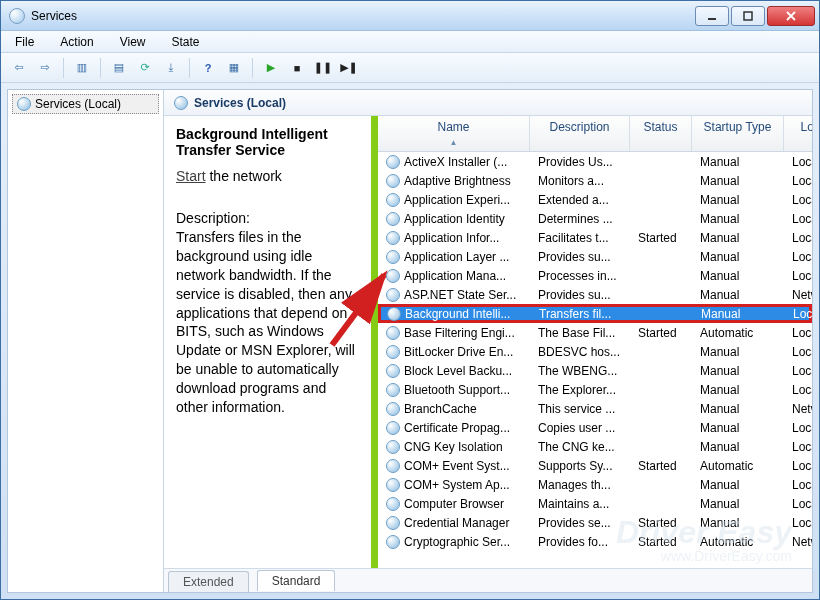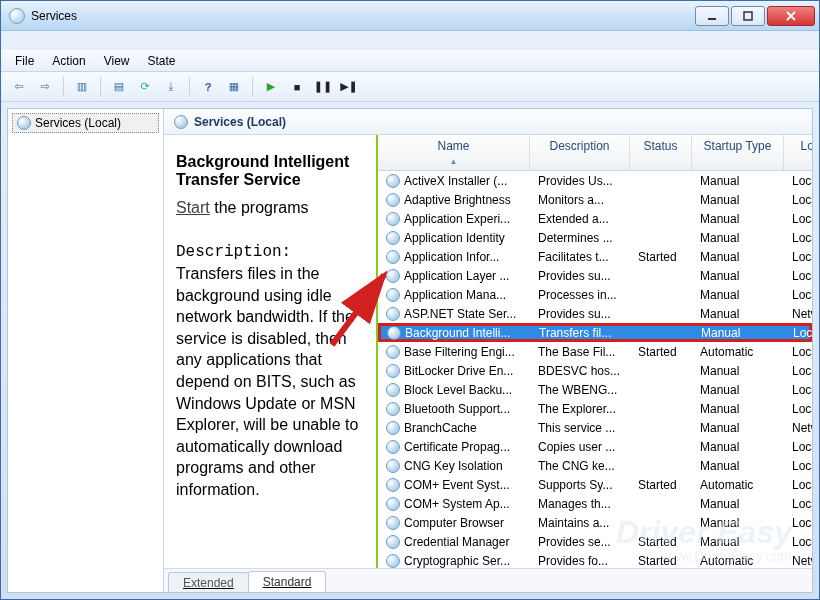--- a/index.html
+++ b/index.html
@@ -51,23 +51,22 @@
     border-color: #9e2b2b;
     color: #fff;
     width: 48px;
   }
   .menubar {
     height: 22px;
     background: linear-gradient(to bottom, #f7fbff, #e7f0fa);
     display: flex;
     align-items: center;
     padding: 0 6px;
-    gap: 2px;
+    gap: 10px;
     border-bottom: 1px solid #c4d5e8;
-    margin-top: 19px;
   }
   .menubar span { padding: 2px 8px; cursor: pointer; }
   .toolbar {
     height: 30px;
     background: linear-gradient(to bottom, #f7fbff, #e5eff9);
     display: flex;
     align-items: center;
     padding: 0 6px;
     gap: 2px;
     border-bottom: 1px solid #c4d5e8;
@@ -126,28 +125,28 @@
     color: #1a3b66;
     font-weight: bold;
   }
   .content-split {
     flex: 1;
     display: flex;
     overflow: hidden;
   }
   .detail-pane {
     width: 214px;
-    padding: 18px 12px;
-    border-right: 2px solid #84cc16;
-    font-size: 16px;
+    padding: 10px 12px;
+    border-right: 7px solid #84cc16;
+    font-size: 14px;
     color: #000;
   }
   .detail-pane .svc-name { font-weight: bold; margin-bottom: 10px; }
   .detail-pane a { color: #404040; text-decoration: underline; cursor: pointer; }
-  .detail-pane .desc-label { margin-top: 26px; font-family: Liberation Mono, monospace; }
+  .detail-pane .desc-label { margin-top: 26px; }
   .detail-pane .desc-text { margin-top: 2px; line-height: 1.35; }
   .list-pane {
     flex: 1;
     display: flex;
     flex-direction: column;
     overflow: hidden;
     position: relative;
   }
   .list-header {
     display: grid;
@@ -185,26 +184,25 @@
   }
   .row .namecell { display: flex; align-items: center; gap: 4px; }
   .row.highlighted {
     background: #2d8ae5;
     color: #fff;
     border: 3px solid #d21f1f;
   }
   .tabstrip {
     height: 24px;
     display: flex;
-    align-items: flex-end;
+    align-items: center;
     padding: 0 4px;
     background: #f6f8fb;
     border-top: 1px solid #d0dbe8;
-    gap: 0;
-    text-decoration: underline;
+    gap: 9px;
   }
   .tab {
     padding: 3px 14px;
     border: 1px solid #b8c6d6;
     border-bottom: none;
     background: #fff;
     border-radius: 3px 3px 0 0;
     margin-right: -1px;
     cursor: pointer;
     font-size: 12px;
@@ -304,21 +302,21 @@
       <div class="pane-header">
         <span class="gear-icon"></span>
         <span>Services (Local)</span>
       </div>
 
       <div class="content-split">
 
         <div class="detail-pane">
           <div class="svc-name">Background Intelligent Transfer Service</div>
           <div>
-            <a>Start</a><span> the programs</span>
+            <a>Start</a><span> the network</span>
           </div>
           <div class="desc-label">Description:</div>
           <div class="desc-text">Transfers files in the background using idle network bandwidth. If the service is disabled, then any applications that depend on BITS, such as Windows Update or MSN Explorer, will be unable to automatically download programs and other information.</div>
         </div>
 
         <div class="list-pane">
           <div class="list-header">
             <div>
                 <span>Name</span>
                 <span class="sort-caret">▲</span>

